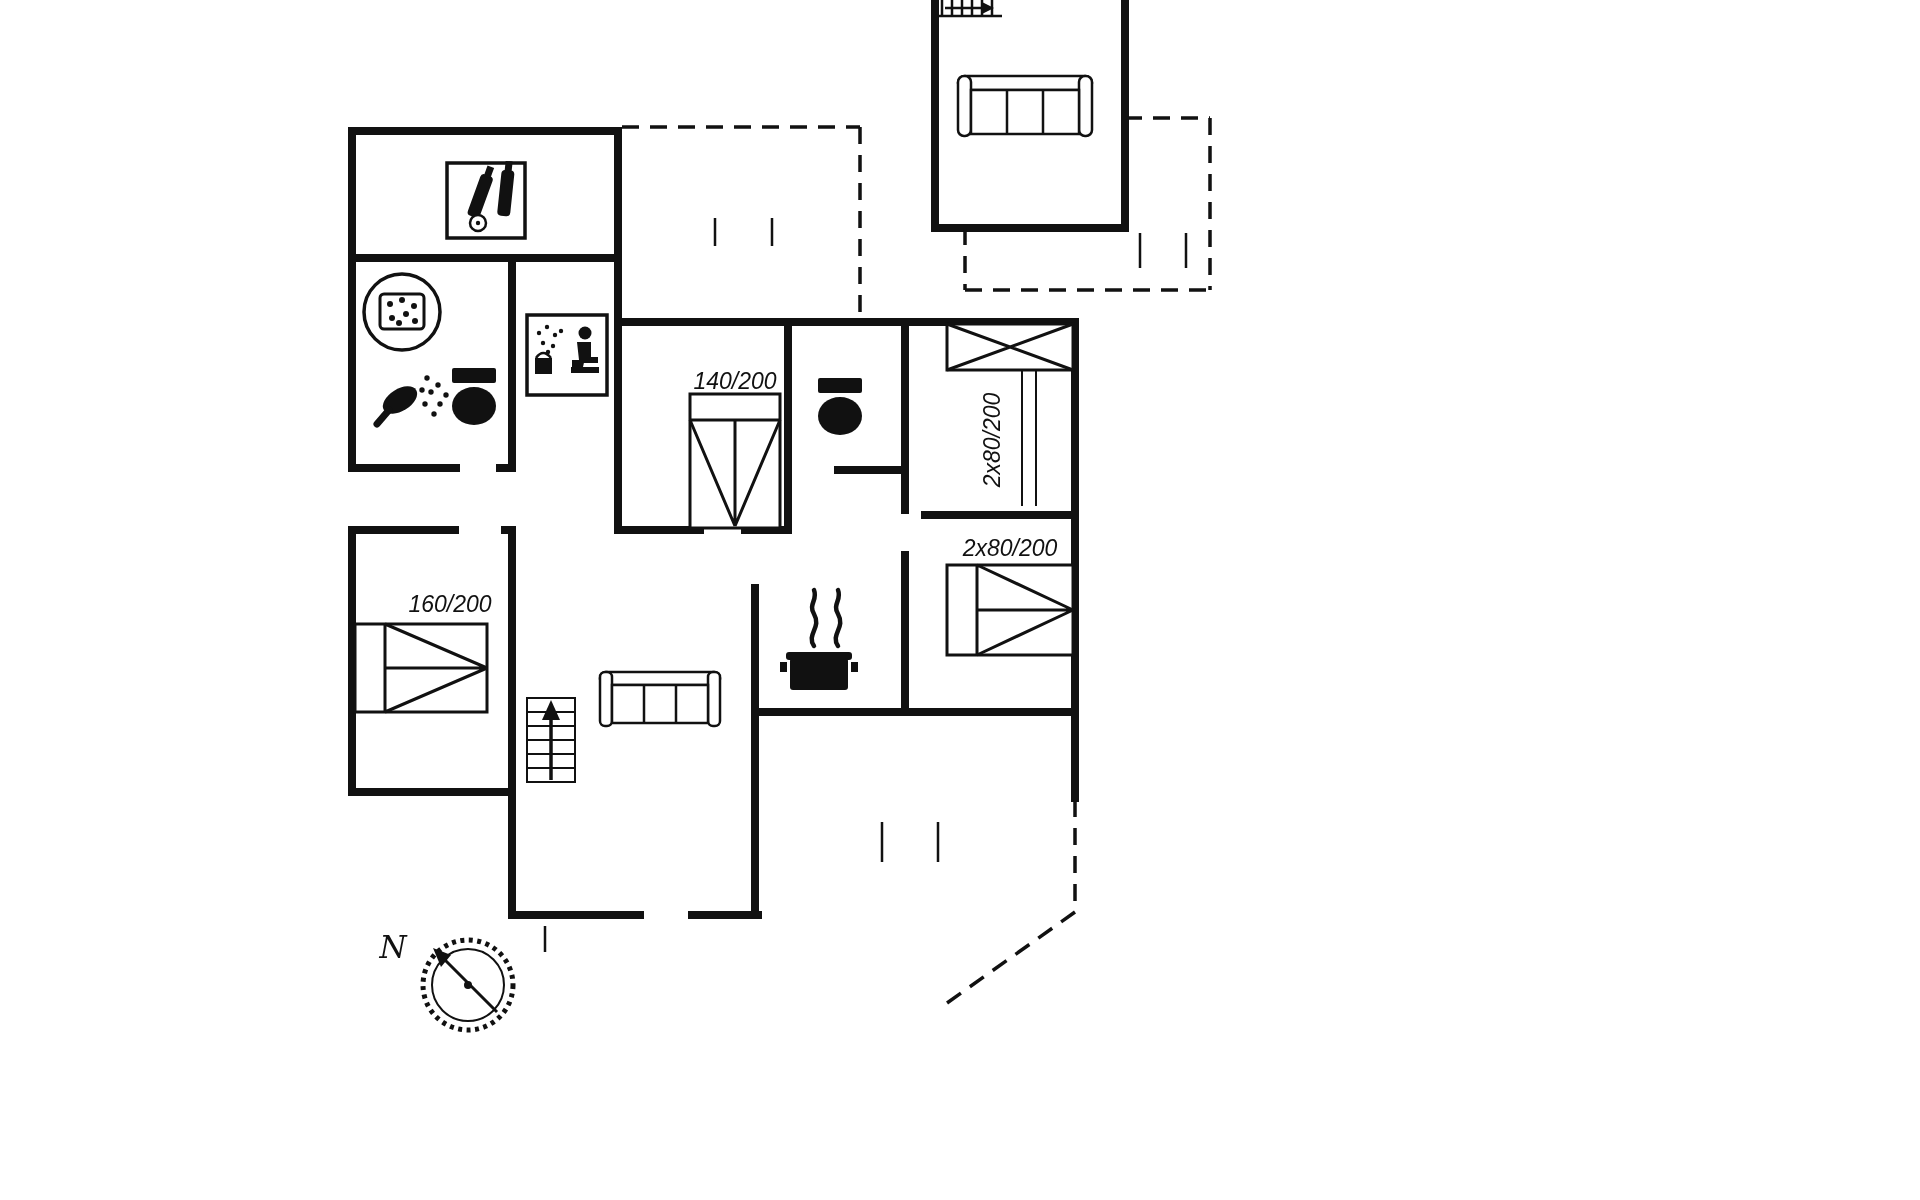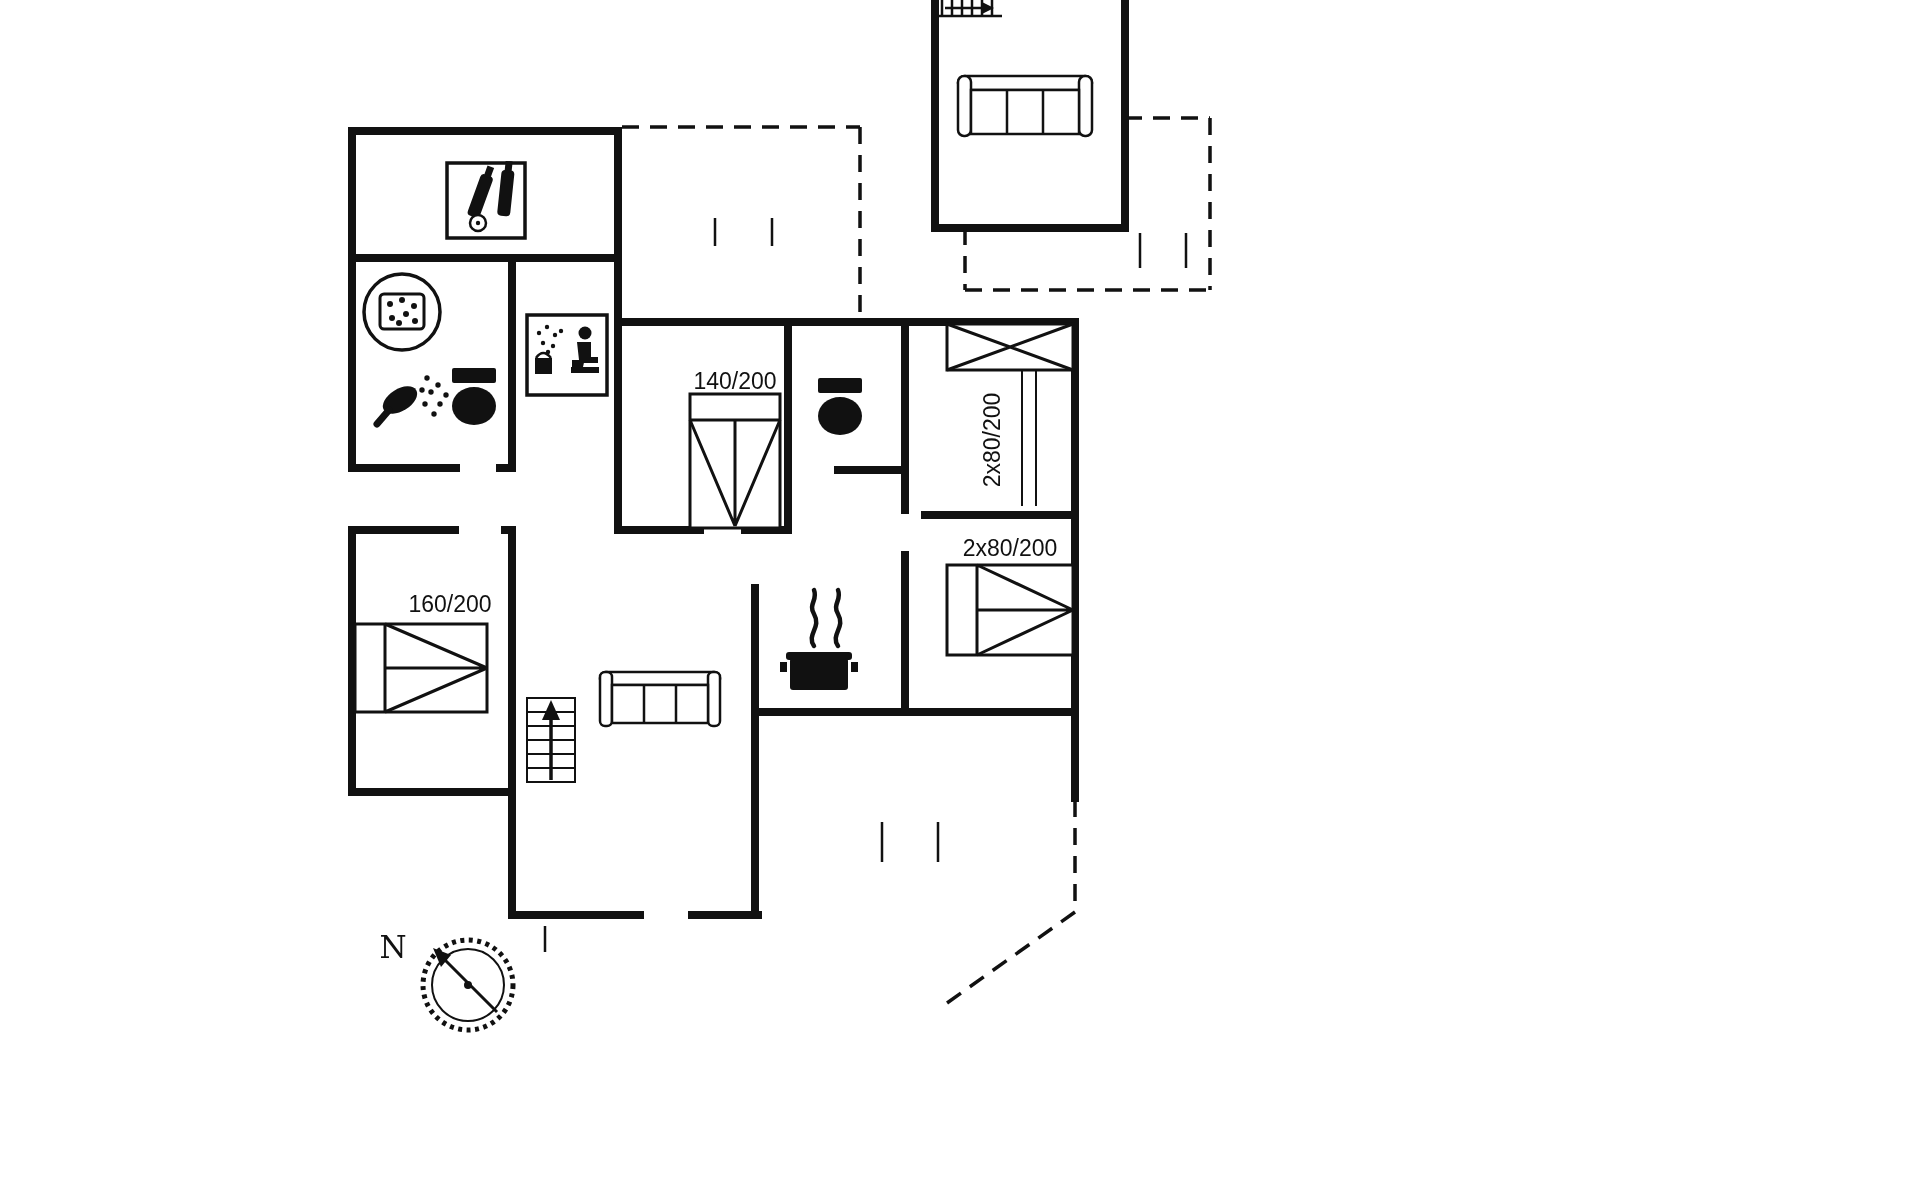--- a/index.html
+++ b/index.html
@@ -1,19 +1,20 @@
 <!DOCTYPE html>
 <html style="--line: #111111; --bg: #ffffff;"><head>
 <meta charset="utf-8">
 <style>
   html,body{margin:0;padding:0;background:#fff;}
   .stage{
     position:relative;width:1920px;height:1200px;overflow:hidden;
     background:var(--bg,#ffffff);
     font-family:"Liberation Sans",sans-serif;
+    font-style:italic;
   }
   svg{display:block;}
   .lbl{
     font-family:"Liberation Sans",sans-serif;
     font-size:23px;fill:var(--line,#111111);
   }
   .north{
     font-family:"DejaVu Serif",serif;
     font-size:31px;fill:var(--line,#111111);
   }

